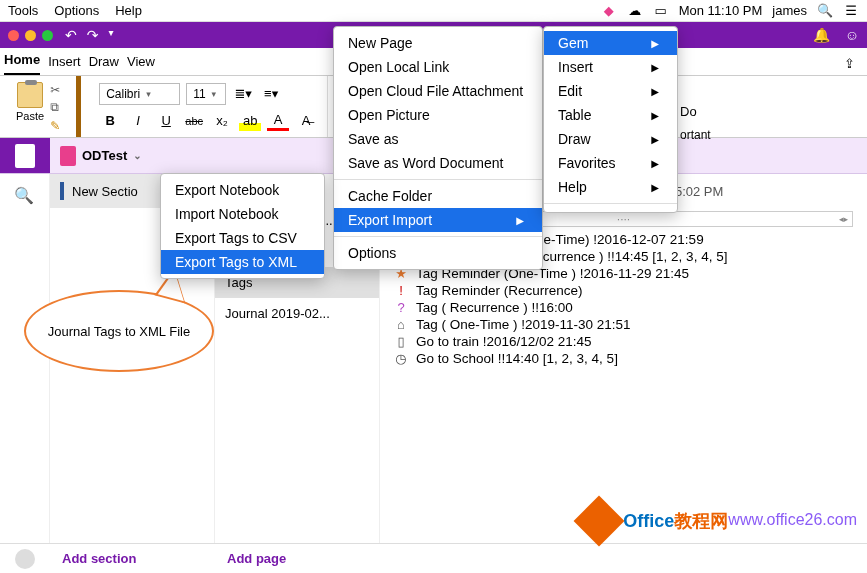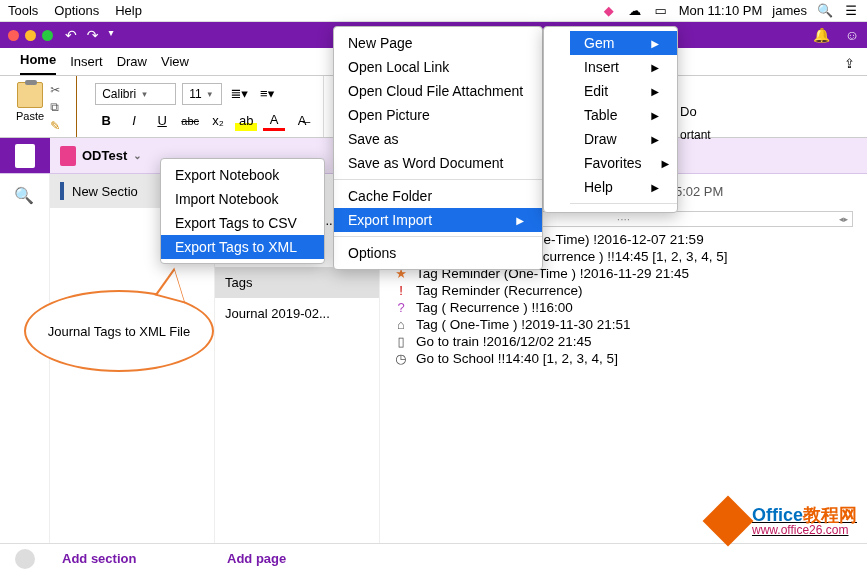--- a/index.html
+++ b/index.html
@@ -14,28 +14,28 @@
 
 .purple-bar { height: 26px; background: #7719aa; display: flex; align-items: center; padding: 0 8px; }
 .traffic { display: flex; gap: 6px; margin-right: 12px; }
 .traffic span { width: 11px; height: 11px; border-radius: 50%; }
 .tl-r { background: #ff5f57; } .tl-y { background: #febc2e; } .tl-g { background: #28c840; }
 .pb-icons { display: flex; gap: 10px; }
 .pb-right { margin-left: auto; display: flex; gap: 14px; }
 .pb-ic { color: #fff; font-size: 14px; }
 
 
-.ribbon-tabs { height: 28px; border-bottom: 1px solid #ccc; display: flex; align-items: flex-end; padding-left: 20px; gap: 14px; }
+.ribbon-tabs { height: 28px; border-bottom: 1px solid #ccc; display: flex; align-items: flex-end; padding-left: 4px; gap: 8px; }
 .ribbon-tabs .tab { font-size: 13px; padding-bottom: 6px; cursor: pointer; }
 .ribbon-tabs .tab.active { font-weight: 700; border-bottom: 2px solid #000; }
 .ribbon-tabs .share { margin-left: auto; margin-right: 12px; padding-bottom: 4px; }
 
 
 .ribbon { height: 62px; border-bottom: 1px solid #ccc; display: flex; align-items: center; padding: 0 8px; gap: 8px; }
-.rib-group { display: flex; flex-direction: column; align-items: center; border-right: 1px solid #a16207; padding: 0 8px; height: 100%; justify-content: center; }
+.rib-group { display: flex; flex-direction: column; align-items: center; border-right: 5px solid #a16207; padding: 0 8px; height: 100%; justify-content: center; }
 .paste-ic { width: 26px; height: 26px; background: #f3d48a; border: 1px solid #c89b3c; border-radius: 2px; margin-bottom: 2px; position: relative; }
 .paste-ic::before { content:""; position:absolute; top:-3px; left:7px; width:12px; height:5px; background:#888; border-radius:2px; }
 .small-ics { display:flex; flex-direction:column; gap:4px; }
 .small-ics span { width:18px; height:14px; display:inline-block; }
 .font-group { display:flex; flex-direction:column; gap:6px; border-right:1px solid #ddd; padding:0 10px; height:100%; justify-content:center; }
 .font-row { display:flex; gap:6px; align-items:center; }
 .sel { border:1px solid #bbb; background:#fff; height:22px; display:flex; align-items:center; padding:0 6px; font-size:12px; }
 .sel .arr { margin-left:6px; font-size:9px; color:#666; }
 .fmt-btn { width:22px; height:20px; display:inline-flex; align-items:center; justify-content:center; font-size:13px; cursor:pointer; }
 .u-u { text-decoration: underline; }
@@ -67,43 +67,43 @@
 .add-pg { padding-left:12px; color:#7719aa; font-weight:600; font-size:13px; }
 
 
 .menu { position:absolute; background:#fff; border:1px solid #bbb; box-shadow:0 4px 16px rgba(0,0,0,0.25); border-radius:4px; z-index:100; font-size:14px; padding:4px 0; }
 .menu-item { padding:4px 18px 4px 14px; display:flex; align-items:center; justify-content:space-between; cursor:pointer; white-space:nowrap; }
 .menu-item.hi { background:#1a6fe8; color:#fff; }
 .menu-item .arrow { font-size:10px; margin-left:20px; }
 .menu-sep { height:1px; background:#ddd; margin:4px 0; }
 
 .menu1 { left:333px; top:26px; width:210px; }
-.menu2 { left:543px; top:26px; width:135px;padding-left:26px; }
-.submenu { left:160px; top:158px; width:165px;text-align:right; }
+.menu2 { left:543px; top:26px; width:135px; }
+.submenu { left:160px; top:173px; width:165px;text-align:right; }
 
 
 .callout { position:absolute; left:24px; top:290px; width:190px; z-index:90; }
 .callout-body { border:2px solid #ed7d31; border-radius:50%; height:82px; display:flex; align-items:center; justify-content:center; text-align:center; font-size:13px; padding:10px 18px; background:#fff; }
 .callout-tail { position:absolute; top:-22px; right:24px; width:0; height:0; border-left:12px solid transparent; border-right:20px solid transparent; border-bottom:32px solid #ed7d31; transform:rotate(15deg); }
 .callout-tail::after { content:""; position:absolute; top:3px; left:-9px; border-left:10px solid transparent; border-right:17px solid transparent; border-bottom:27px solid #fff; }
 
 
 .date-row { display:flex; gap:40px; color:#555; font-size:13px; margin-left:60px; margin-bottom:12px; }
 .ellipsis-bar { height:16px; border:1px solid #ccc; display:flex; align-items:center; justify-content:center; font-size:10px; color:#888; margin-bottom:4px; position:relative; }
 .ellipsis-bar .tri { position:absolute; right:4px; font-size:9px; color:#888; }
 .tag-line { display:flex; align-items:center; gap:8px; font-size:13.5px; padding:1px 0; }
 .tag-ic { width:14px; height:14px; display:inline-flex; align-items:center; justify-content:center; font-size:13px; }
 
 
 .wm { position:absolute; right:10px; bottom:34px; display:flex; align-items:center; gap:6px; z-index:5; }
 .wm-box { width:36px; height:36px; background:#eb6100; transform:rotate(45deg); display:flex; align-items:center; justify-content:center; }
-.wm-txt { display:flex; flex-direction:column; line-height:1;text-decoration:underline; }
+.wm-txt { display:flex; line-height:1; }
 .wm-t1 { color:#0070c0; font-weight:700; font-size:18px; }
 .wm-t1 .orange { color:#eb6100; }
-.wm-t2 { color:#be185d; font-size:12px; }
+.wm-t2 { color:#8b5cf6; font-size:16px; }
 
 .scissors::before { content:"✂"; font-size:12px; color:#555; }
 .brush::before { content:"✎"; font-size:12px; color:#c80; }
 </style>
 </head>
 <body>
 
 <div class="mac-menu">
   <div class="left">
     <span>Tools</span>

